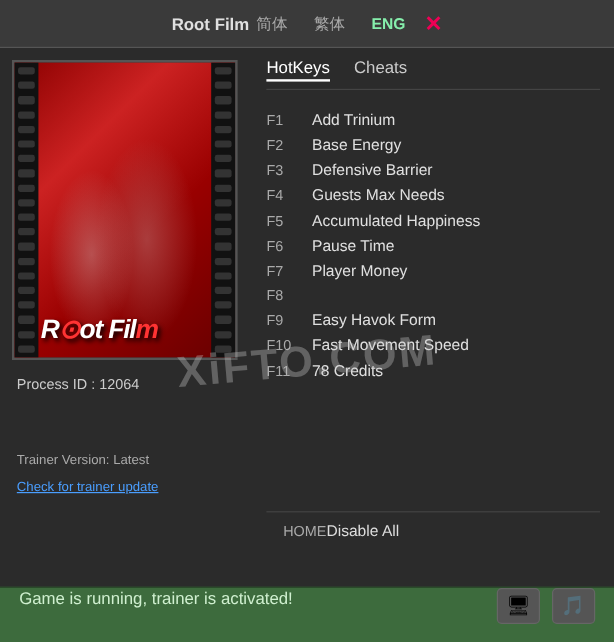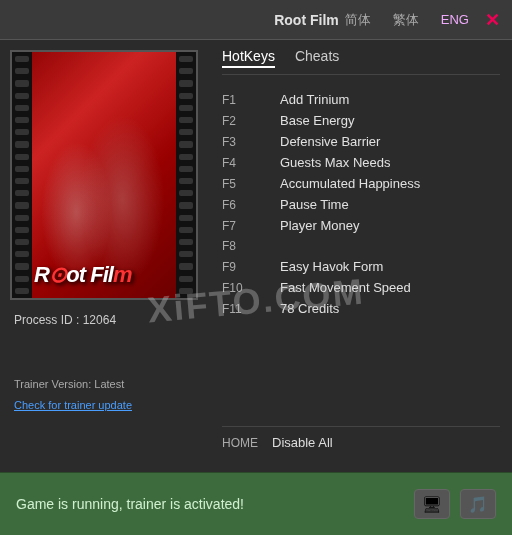--- a/index.html
+++ b/index.html
@@ -9,21 +9,21 @@
       background: #2b2b2b;
       font-family: Arial, sans-serif;
       overflow: hidden;
       position: relative;
     }
 
     
     #title-bar {
       display: flex;
       align-items: center;
-      justify-content: flex-end;
+      justify-content: center;
       background: #3a3a3a;
       height: 40px;
       padding: 0 12px;
       border-bottom: 1px solid #555;
     }
     #title-bar .title {
       color: #e0e0e0;
       font-size: 14px;
       font-weight: bold;
     }
@@ -34,22 +34,22 @@
     }
     #title-bar .lang-btn {
       color: #aaa;
       font-size: 13px;
       cursor: pointer;
       background: none;
       border: none;
       padding: 2px 6px;
     }
     #title-bar .lang-btn.active {
-      color: #f0abfc;
-      font-weight: normal;
+      color: #86efac;
+      font-weight: bold;
     }
     #title-bar .close-btn {
       color: #e05;
       font-size: 18px;
       cursor: pointer;
       font-weight: bold;
       background: none;
       border: none;
     }
 
@@ -190,21 +190,20 @@
     #hotkeys-list {
       flex: 1;
       overflow-y: auto;
     }
     .hotkey-row {
       display: flex;
       align-items: center;
       padding: 3px 0;
       font-size: 13px;
       color: #ddd;
-      gap: 20px;
     }
     .hotkey-key {
       min-width: 38px;
       color: #aaa;
       font-size: 12px;
     }
     .hotkey-label {
       color: #e0e0e0;
     }
 
@@ -213,37 +212,38 @@
       margin-top: 8px;
       padding-top: 6px;
       border-top: 1px solid #444;
     }
     .home-row {
       display: flex;
       align-items: center;
       padding: 2px 0;
       font-size: 13px;
       color: #ddd;
+      text-align: right;
     }
     .home-key {
       min-width: 50px;
       color: #aaa;
       font-size: 12px;
     }
 
     
     #status-bar {
       position: absolute;
       bottom: 0;
       left: 0;
       right: 0;
-      height: 63px;
+      height: 46px;
       background: #3d6b3d;
       display: flex;
-      align-items: center;
+      align-items: flex-start;
       justify-content: space-between;
       padding: 0 16px;
       border-top: 1px solid #2a4a2a;
     }
     #status-bar .status-text {
       color: #d0f0d0;
       font-size: 14px;
     }
     #status-bar .status-icons {
       display: flex;

